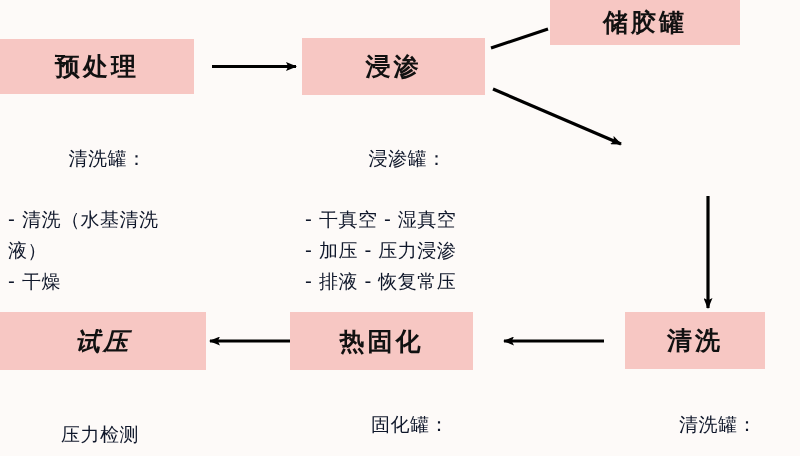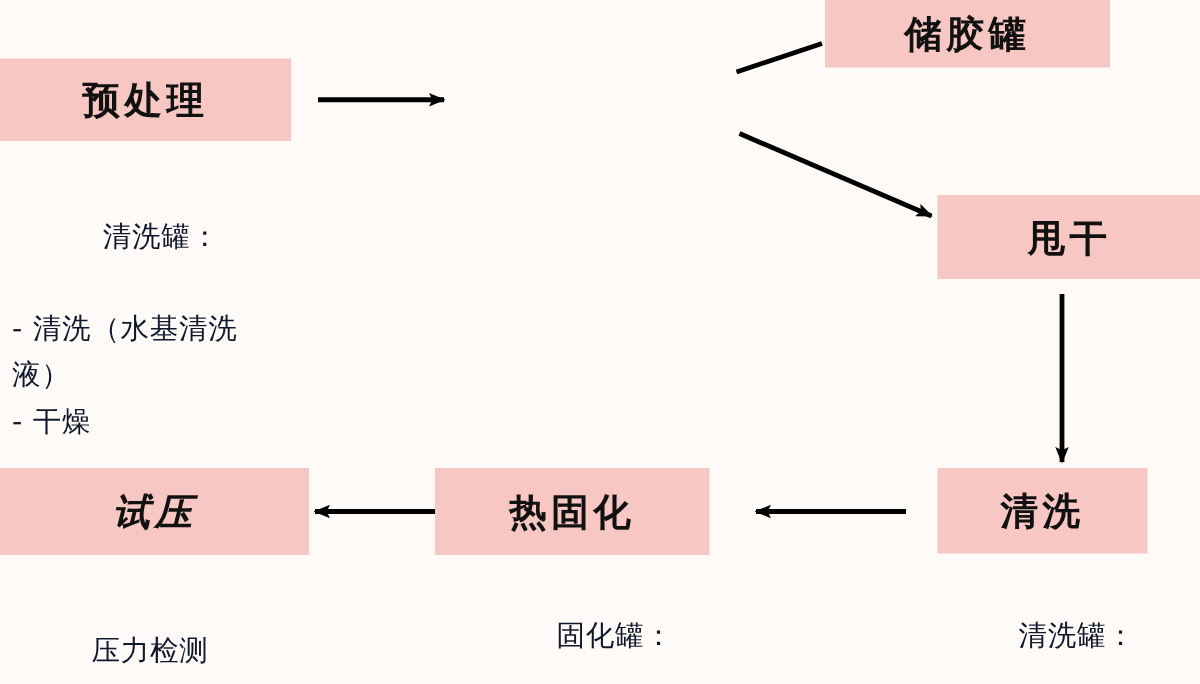--- a/index.html
+++ b/index.html
@@ -96,48 +96,54 @@
 
     <line x1="604" y1="341" x2="504" y2="341" stroke="#000000" stroke-width="3.2" marker-end="url(#ah)"></line>
 
     <line x1="296" y1="341" x2="210" y2="341" stroke="#000000" stroke-width="3.2" marker-end="url(#ah)"></line>
   </svg>
 
   <div class="node" id="node-pretreat">
     <span class="node-label">预处理</span>
   </div>
 
+  <div class="node" id="node-impreg">
+    <span class="node-label">浸渗</span>
+  </div>
 
   <div class="node" id="node-gluetank">
     <span class="node-label">储胶罐</span>
   </div>
 
-  <div class="node" id="node-spindry">
-    <span class="node-label">甩干</span>
-  </div>
 
   <div class="node" id="node-clean">
     <span class="node-label">清洗</span>
   </div>
 
   <div class="node" id="node-cure">
     <span class="node-label">热固化</span>
   </div>
 
   <div class="node" id="node-presstest">
     <span class="node-label">试压</span>
   </div>
 
   <div class="caption" id="cap-pretreat">
     <span class="cap-head">清洗罐：</span>
     <span>- 清洗（水基清洗
 液）
 - 干燥</span>
   </div>
 
+  <div class="caption" id="cap-impreg">
+    <span class="cap-head">浸渗罐：</span>
+    <span>- 干真空  - 湿真空
+- 加压     - 压力浸渗
+- 排液     - 恢复常压</span>
+  </div>
 
   <div class="caption" id="cap-cure">
     <span class="cap-head">固化罐：</span>
     
   </div>
 
   <div class="caption" id="cap-clean">
     <span class="cap-head">清洗罐：</span>
     
   </div>

